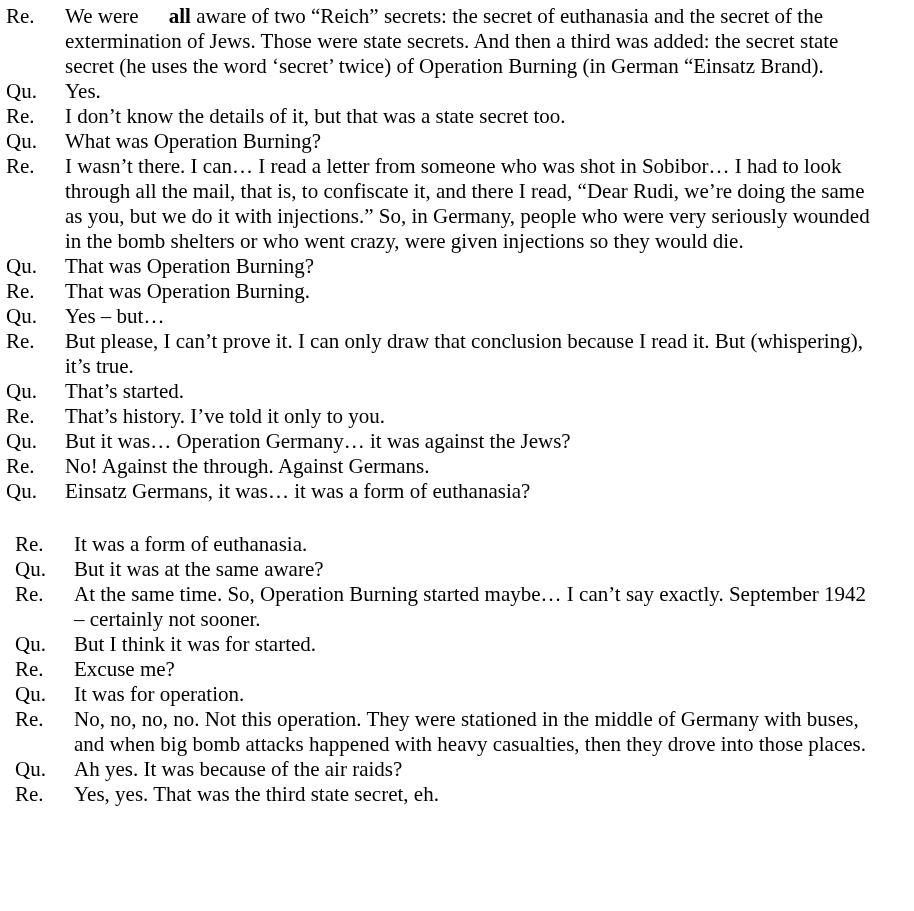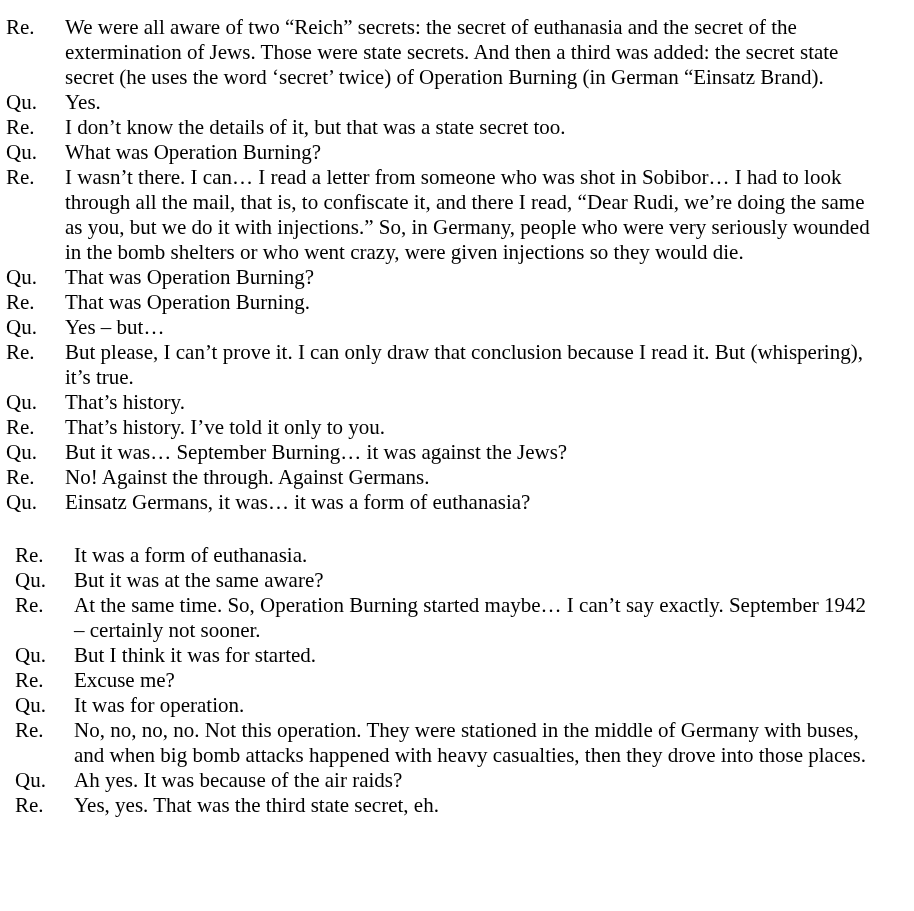--- a/index.html
+++ b/index.html
@@ -4,21 +4,21 @@
 <style>
   html, body {
     margin: 0;
     padding: 0;
     background: #ffffff;
   }
   .page {
     width: 914px;
     height: 911px;
     box-sizing: border-box;
-    padding-top: 15px;
+    padding-top: 4px;
     background: #ffffff;
     color: #000000;
     font-family: "Liberation Serif", "DejaVu Serif", serif;
     font-size: 21px;
     line-height: 25px;
     overflow: hidden;
   }
   .section { }
   .section.indented .row {
     padding-left: 9px;
@@ -33,21 +33,21 @@
   .speaker {
     flex: 0 0 65px;
     box-sizing: border-box;
     padding-left: 6px;
   }
   .text {
     flex: 1 1 auto;
     box-sizing: border-box;
     padding-right: 38px;
   }
-  .b { font-weight: normal; }
+  .b { font-weight: bold; margin-left: 25px; }
   .i { }
 </style>
 </head>
 <body>
 
 <div class="page">
   <div>
       <div class="section">
         <div class="row">
           <span class="speaker">Re.</span>
@@ -80,29 +80,29 @@
         <div class="row">
           <span class="speaker">Qu.</span>
           <div class="text"><span>Yes – but…</span></div>
         </div>
         <div class="row">
           <span class="speaker">Re.</span>
           <div class="text"><span>But please, I can’t prove it. I can only draw that conclusion because I read it. But (whispering), it’s true.</span></div>
         </div>
         <div class="row">
           <span class="speaker">Qu.</span>
-          <div class="text"><span>That’s history.</span></div>
+          <div class="text"><span>That’s started.</span></div>
         </div>
         <div class="row">
           <span class="speaker">Re.</span>
           <div class="text"><span>That’s history. I’ve told it only to you.</span></div>
         </div>
         <div class="row">
           <span class="speaker">Qu.</span>
-          <div class="text"><span>But it was… September Burning… it was against the Jews?</span></div>
+          <div class="text"><span>But it was… Operation Germany… it was against the Jews?</span></div>
         </div>
         <div class="row">
           <span class="speaker">Re.</span>
           <div class="text"><span>No! Against the through. Against Germans.</span></div>
         </div>
         <div class="row">
           <span class="speaker">Qu.</span>
           <div class="text"><span>Einsatz Germans, it was… it was a form of euthanasia?</span></div>
         </div>
       </div>

